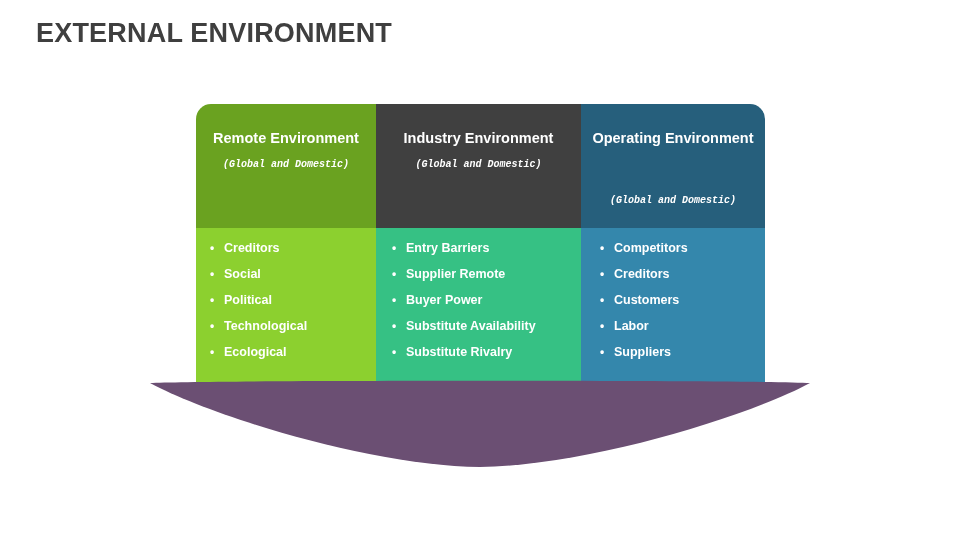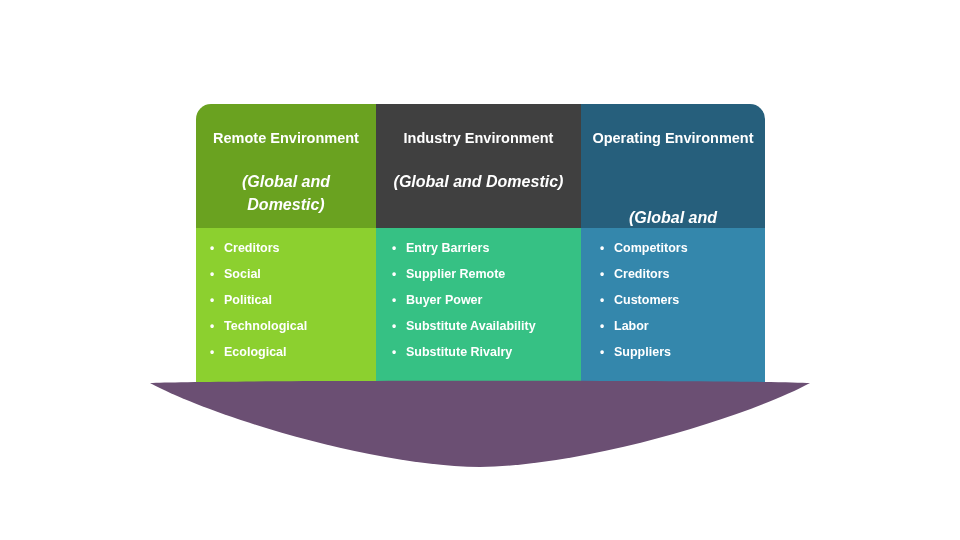--- a/index.html
+++ b/index.html
@@ -67,26 +67,27 @@
     justify-content: flex-start;
     text-align: center;
   }
   .col-header-title {
     font-size: 14.5px;
     font-weight: bold;
     color: #ffffff;
     line-height: 1.45;
   }
   .col-header-sub {
-    margin-top: 21px;
-    font-size: 16px;
+    margin-top: 9px;
+    font-size: 10px;
     font-style: italic;
     font-weight: bold;
     color: #ffffff;
     line-height: 1.45;
+    font-family: Liberation Mono, monospace;
   }
 
   .col-body {
     flex: 1;
     box-sizing: border-box;
     padding: 14px 8px 0 8px;
   }
   .bullet-list {
     list-style: none;
     margin: 0;
@@ -141,20 +142,21 @@
     letter-spacing: 3.6px;
     color: #ffffff;
     white-space: nowrap;
   }
 </style>
 </head>
 <body>
 
 <div id="slide" style="background: rgb(255, 255, 255);">
 
+  <div id="page-title" style="color: rgb(63, 63, 63);">EXTERNAL ENVIRONMENT</div>
 
   <div id="matrix">
 
     <div class="column col-1">
       <div class="col-header" style="background: rgb(106, 162, 32);">
         <div class="col-header-title">Remote Environment</div>
         <div class="col-header-sub">(Global and Domestic)</div>
       </div>
       <div class="col-body" style="background: rgb(140, 208, 47);">
         <ul class="bullet-list">

